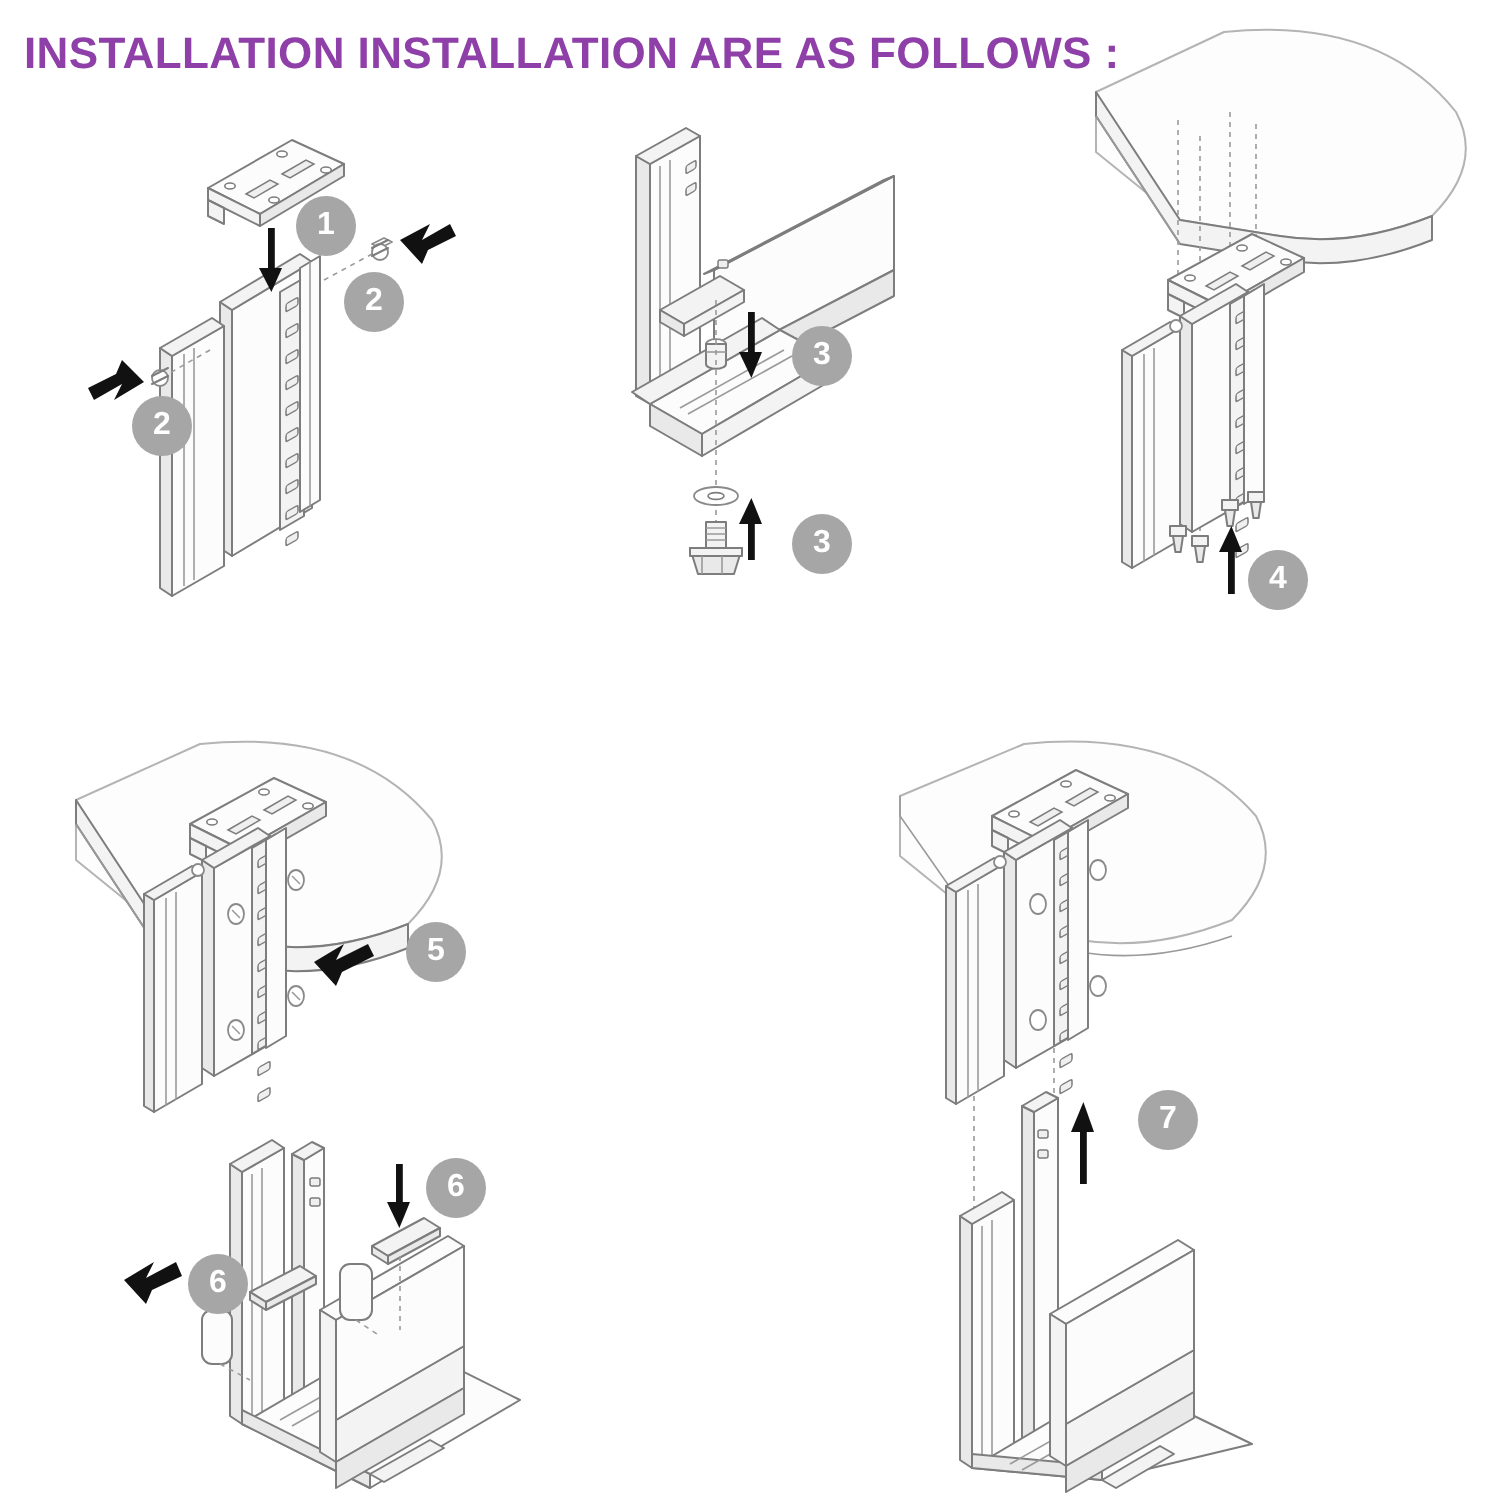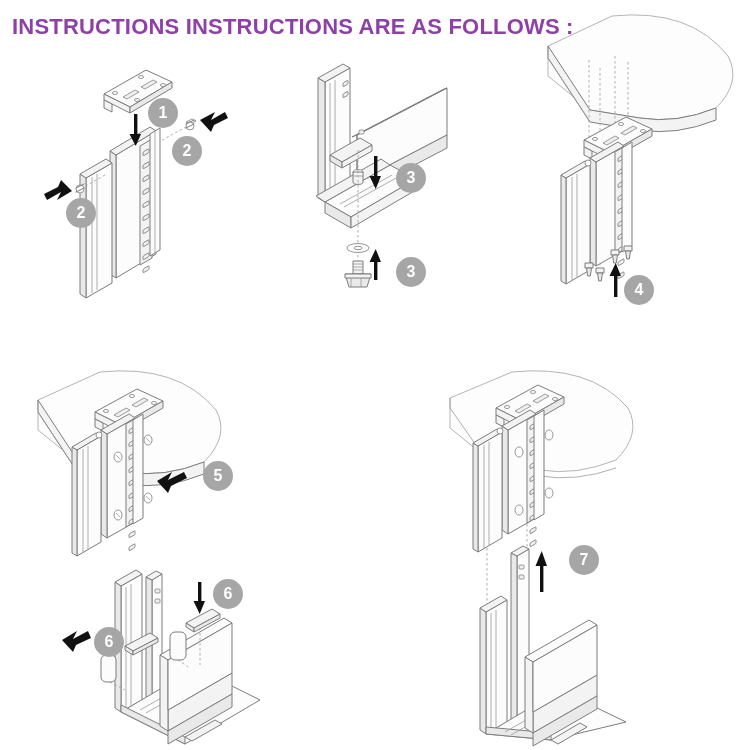--- a/index.html
+++ b/index.html
@@ -40,21 +40,21 @@
   .dash{fill:none;stroke:#9a9a9a;stroke-width:.8;stroke-dasharray:2.5 2.5;}
   .arrow{fill:#111;}
   .hole{fill:#ffffff;stroke:#7d7d7d;stroke-width:.8;}
   .slot{fill:#efefef;stroke:#7d7d7d;stroke-width:.75;}
 </style>
 </head>
 <body>
 
 <div id="sheet">
 
-  <div class="title">INSTRUCTIONS INSTRUCTIONS ARE AS FOLLOWS :</div>
+  <div class="title">INSTALLATION INSTALLATION ARE AS FOLLOWS :</div>
 
   <svg class="draw" viewBox="0 0 750 750">
 
     <defs>
       <g id="slotcol">
         <rect class="slot" x="0" y="0" width="6" height="4" rx="1"></rect>
         <rect class="slot" x="0" y="13" width="6" height="4" rx="1"></rect>
         <rect class="slot" x="0" y="26" width="6" height="4" rx="1"></rect>
         <rect class="slot" x="0" y="39" width="6" height="4" rx="1"></rect>
         <rect class="slot" x="0" y="52" width="6" height="4" rx="1"></rect>

